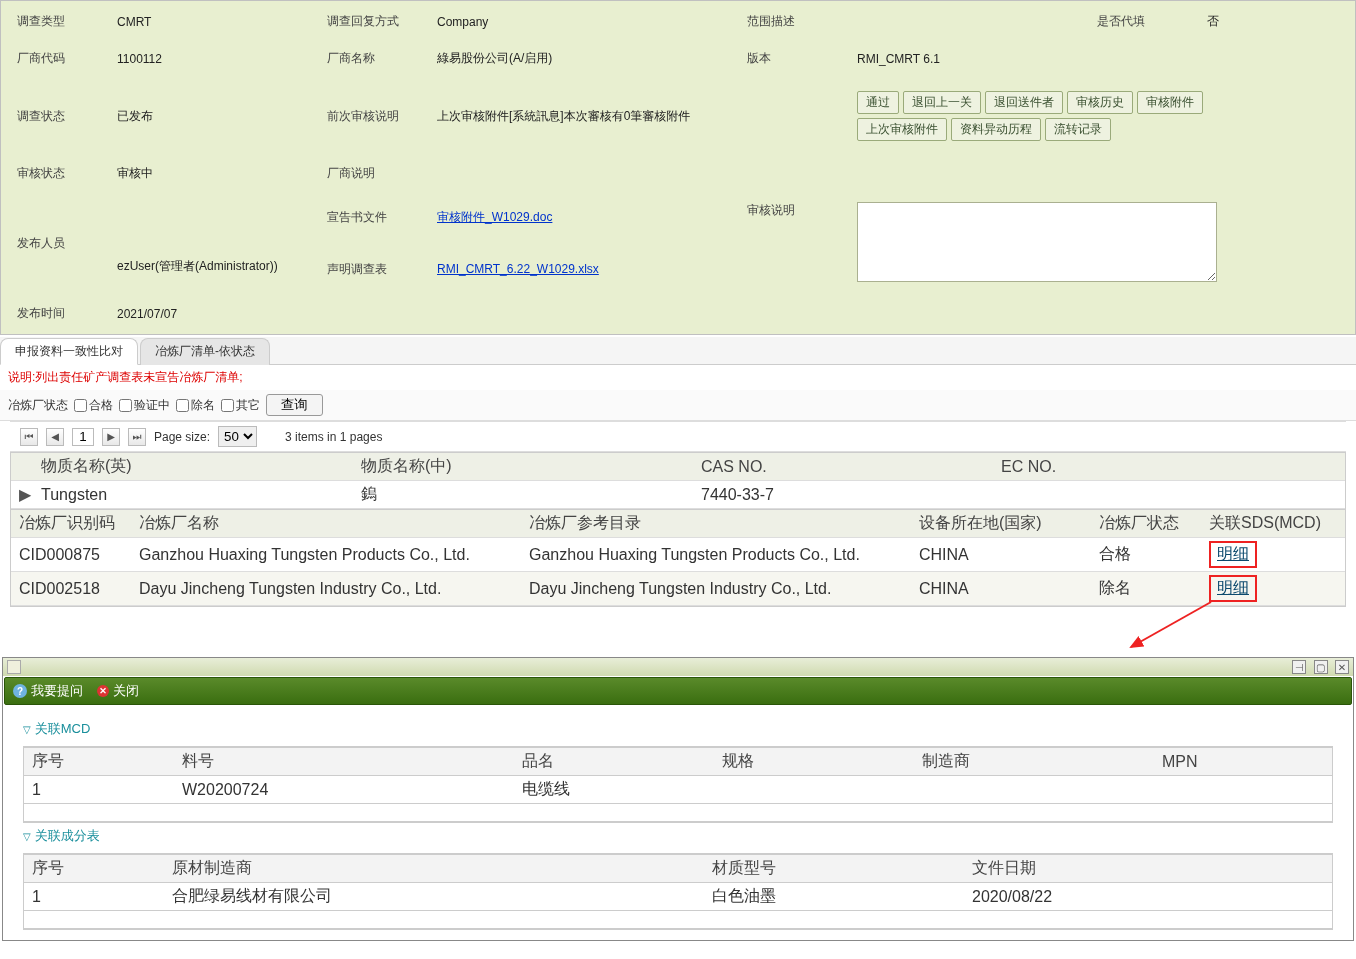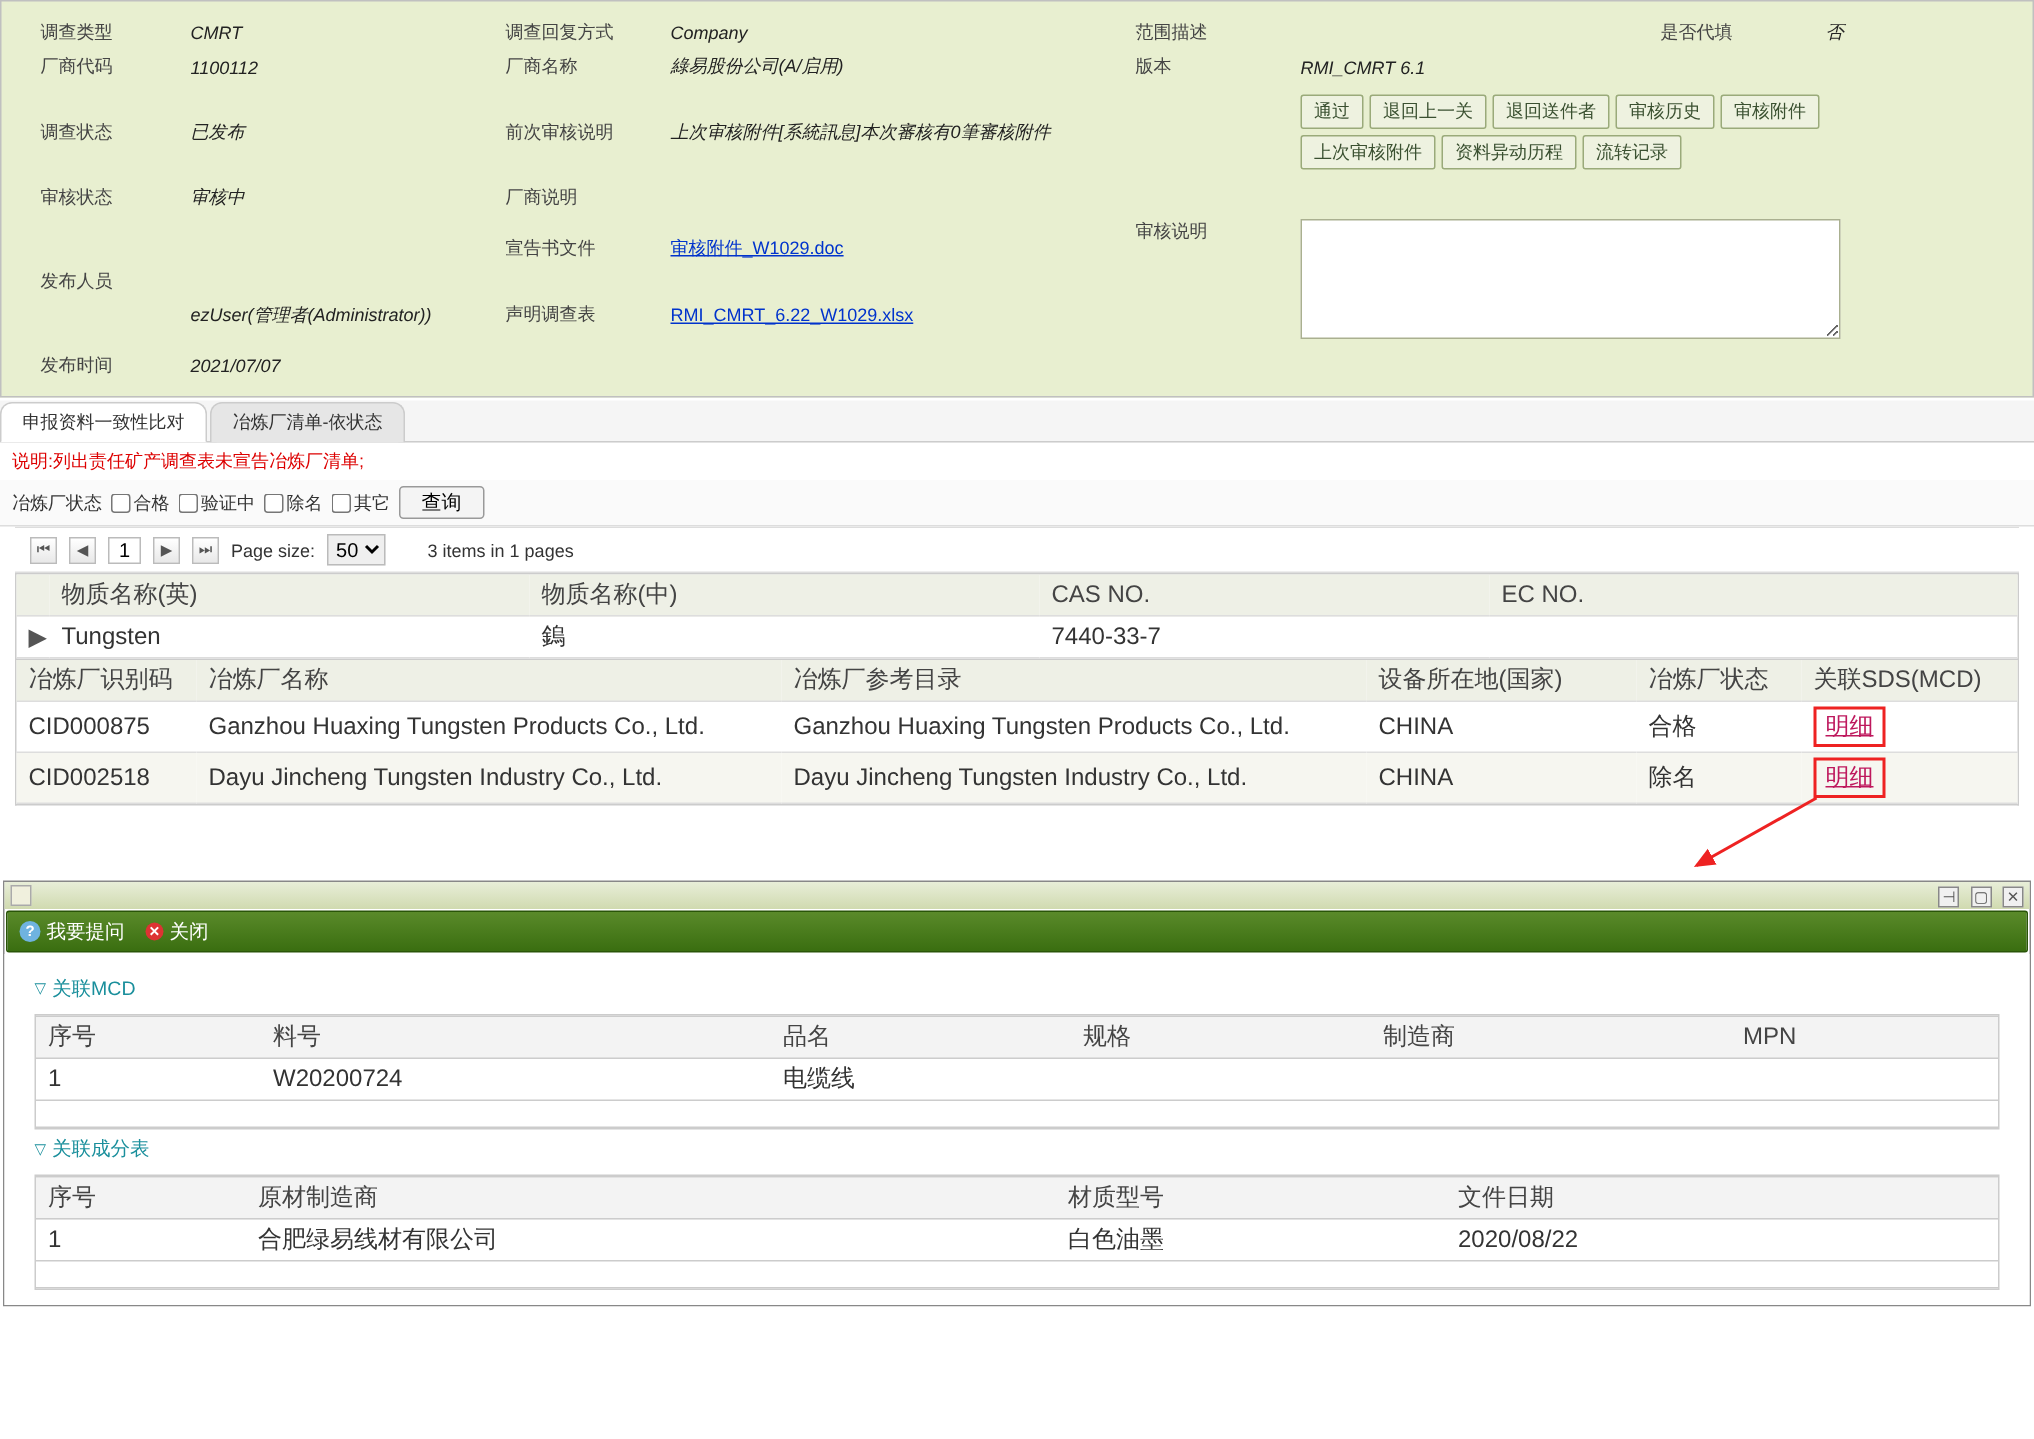--- a/index.html
+++ b/index.html
@@ -1,21 +1,21 @@
 <!DOCTYPE html>
 <html><head>
 <meta charset="utf-8">
 <style>
 * { box-sizing: border-box; margin: 0; padding: 0; }
 body { font-family: "Microsoft YaHei", Arial, sans-serif; font-size: 12px; color: #333; background: #fff; }
 
 .top-panel { background: #e8efd0; padding: 8px 0; border: 1px solid #c0c0c0; }
-.info-grid { display: grid; grid-template-columns: 90px 200px 100px 300px 100px 230px 100px 80px; gap: 6px 10px; padding: 4px 26px; align-items: center; }
+.info-grid { display: grid; grid-template-columns: 90px 200px 100px 300px 100px 230px 100px 80px; gap: 20px 10px; padding: 4px 16px; align-items: center; }
 .info-label { color: #444; }
-.info-value { color: #222; font-style: italic; }
+.info-value { color: #222; }
 .link { color: #0033cc; text-decoration: underline; cursor: pointer; }
 .btn-row { display: flex; flex-wrap: wrap; gap: 4px; margin: 4px 0; }
 .btn { background: #eef2e0; border: 1px solid #9aaa7a; padding: 2px 8px; font-size: 12px; cursor: pointer; color: #3a5030; border-radius: 2px; }
 .remark-box { width: 360px; height: 80px; border: 1px solid #aab090; background: #fff; resize: both; }
 
 .tabs { display: flex; background: #f5f5f5; border-bottom: 1px solid #ccc; margin-top: 2px; }
 .tab { padding: 4px 14px; border: 1px solid #ccc; border-bottom: none; background: #e6e6e6; cursor: pointer; border-radius: 8px 8px 0 0; margin-right: 2px; position: relative; top: 1px; }
 .tab.active { background: #fff; font-weight: normal; border-bottom: 1px solid #fff; }
 
 .note { color: #d00; padding: 4px 8px; }
@@ -27,21 +27,21 @@
 .pager-btn { width: 18px; height: 18px; border: 1px solid #bbb; background: linear-gradient(#fff,#e8e8e8); display: inline-flex; align-items: center; justify-content: center; cursor: pointer; font-size: 10px; color: #555; }
 .pager-input { width: 22px; height: 18px; text-align: center; border: 1px solid #bbb; }
 select.page-size { border: 1px solid #bbb; padding: 1px; }
 
 .grid-wrap { margin: 0 10px; border: 1px solid #ccc; }
 table { width: 100%; border-collapse: collapse; table-layout: fixed; }
 th, td { text-align: left; padding: 3px 8px; font-size: 16px; border-bottom: 1px solid #ddd; }
 th { background: #eef0e6; color: #444; font-weight: normal; }
 tr.alt { background: #f6f6f0; }
 .indicator-cell { width: 20px; text-align: center; color: #555; }
-.detail-link { color: #be185d; text-decoration: underline; cursor: pointer; }
+.detail-link { color: #0c4a6e; text-decoration: underline; cursor: pointer; }
 .red-box { border: 2px solid #e22; padding: 1px 6px; display: inline-block; }
 
 .arrow-annot { position: relative; height: 40px; }
 .arrow-svg { position: absolute; right: 120px; top: -10px; }
 
 .sub-window { border: 1px solid #888; margin: 10px 2px 0 2px; }
 .sub-titlebar { height: 18px; background: linear-gradient(#e8eed8, #d0dab0); display: flex; align-items: center; justify-content: space-between; padding: 0 4px; }
 .tb-icon { width: 14px; height: 14px; display: inline-flex; align-items: center; justify-content: center; font-size: 10px; color: #555; border: 1px solid #888; background: #f0f0f0; margin-left: 4px; cursor: pointer; }
 .tb-left { width: 14px; height: 14px; background: #f0f0dd; border: 1px solid #aaa; }
 .sub-toolbar { background: linear-gradient(#5a8a2a, #3a6e10); color: #fff; padding: 4px 8px; display: flex; align-items: center; gap: 14px; border: 1px solid #2a5508; border-radius: 2px; margin: 1px; }

